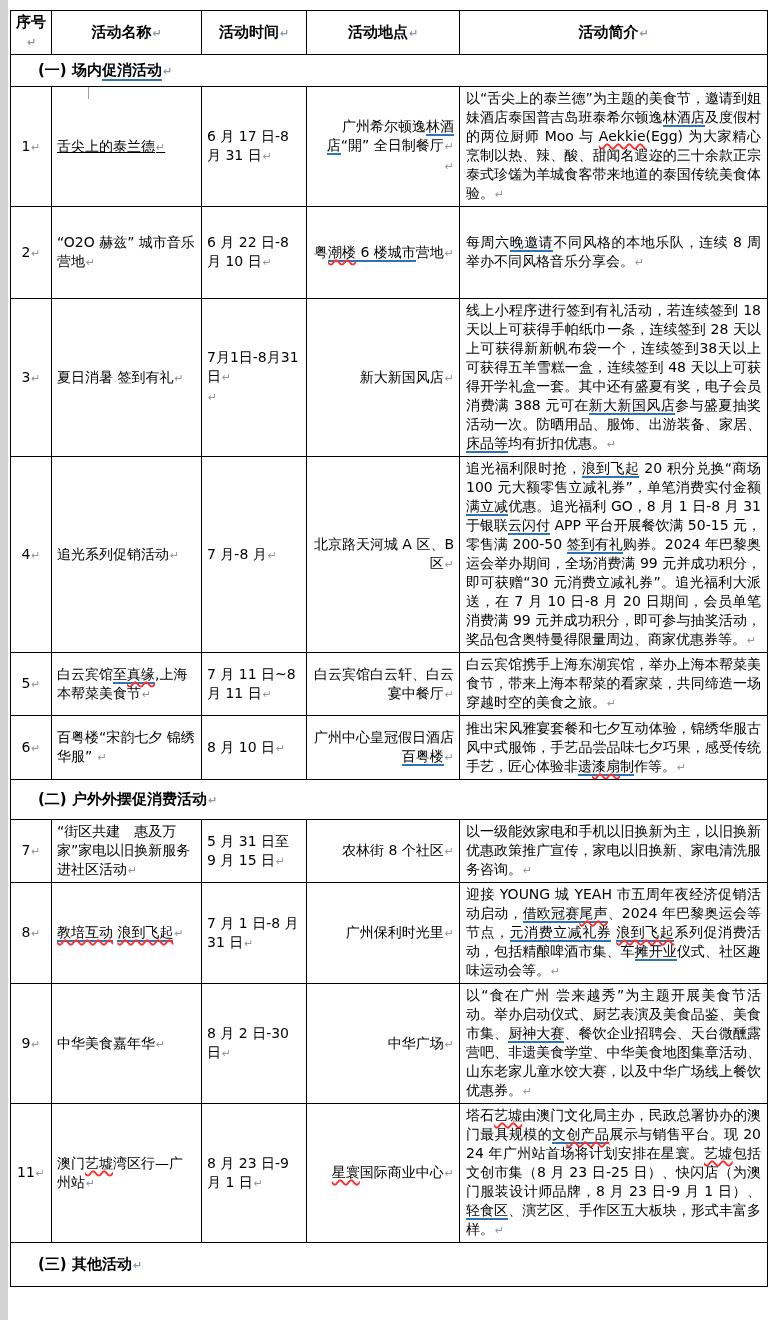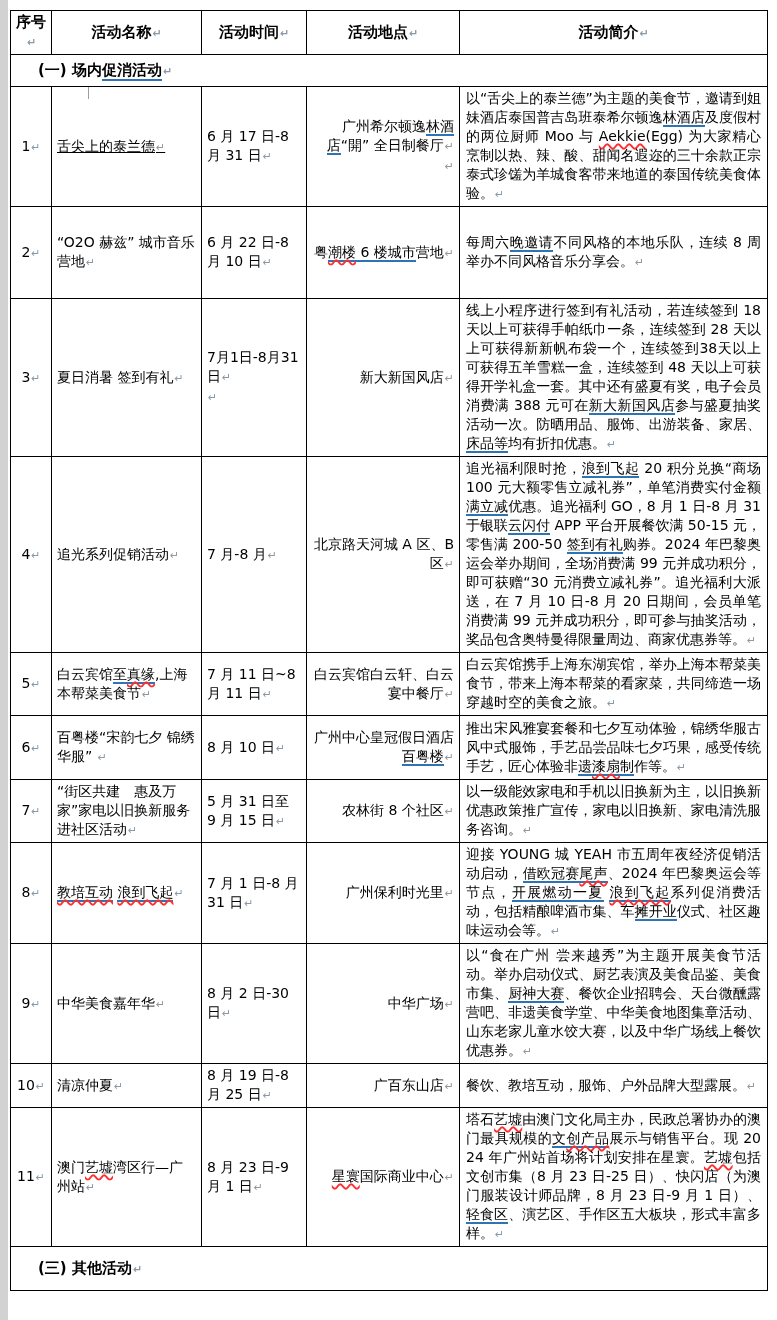--- a/index.html
+++ b/index.html
@@ -97,52 +97,48 @@
     </tr>
 
     <tr style="height:64px">
       <td class="c-no">6<m>↵</m></td>
       <td class="c-name">百粤楼“宋韵七夕 锦绣华服” <m>↵</m></td>
       <td class="c-time">8 月 10 日<m>↵</m></td>
       <td class="c-loc">广州中心皇冠假日酒店<u>百粤楼</u><m>↵</m></td>
       <td class="c-intro">推出宋风雅宴套餐和七夕互动体验，锦绣华服古风中式服饰，手艺品尝品味七夕巧果，感受传统手艺，匠心体验非<u>遗<r>漆扇</r>制</u>作等。<m>↵</m></td>
     </tr>
 
+    <tr class="section-row" style="height:40px">
+      <td colspan="5">(二) 户外外摆促消费活动<m>↵</m></td>
+    </tr>
 
     <tr style="height:56px">
       <td class="c-no">7<m>↵</m></td>
       <td class="c-name">“街区共建　惠及万家”家电以旧换新服务进社区活动<m>↵</m></td>
       <td class="c-time">5 月 31 日至 9 月 15 日<m>↵</m></td>
       <td class="c-loc">农林街 8 个社区<m>↵</m></td>
       <td class="c-intro">以一级能效家电和手机以旧换新为主，以旧换新优惠政策推广宣传，家电以旧换新、家电清洗服务咨询。<m>↵</m></td>
     </tr>
 
     <tr style="height:78px">
       <td class="c-no">8<m>↵</m></td>
       <td class="c-name"><u><r>教培互动</r></u> <u><r>浪到飞起</r></u><m>↵</m></td>
       <td class="c-time">7 月 1 日-8 月 31 日<m>↵</m></td>
       <td class="c-loc">广州保利时光里<m>↵</m></td>
-      <td class="c-intro">迎接 YOUNG 城 YEAH 市五周年夜经济促销活动启动，<u>借欧冠赛<r>尾声</r></u>、2024 年巴黎奥运会等节点，<u>开展燃动一夏</u> <u><r>浪到飞起</r></u>系列促消费活动，包括精酿啤酒市集、车<u>摊开业</u>仪式、社区趣味运动会等。<m>↵</m></td>
+      <td class="c-intro">迎接 YOUNG 城 YEAH 市五周年夜经济促销活动启动，<u>借欧冠赛<r>尾声</r></u>、2024 年巴黎奥运会等节点，<u>元消费立减礼券</u> <u><r>浪到飞起</r></u>系列促消费活动，包括精酿啤酒市集、车<u>摊开业</u>仪式、社区趣味运动会等。<m>↵</m></td>
     </tr>
 
     <tr style="height:100px">
       <td class="c-no">9<m>↵</m></td>
       <td class="c-name">中华美食嘉年华<m>↵</m></td>
       <td class="c-time">8 月 2 日-30 日<m>↵</m></td>
       <td class="c-loc">中华广场<m>↵</m></td>
       <td class="c-intro">以“食在广州 尝来越秀”为主题开展美食节活动。举办启动仪式、厨艺表演及美食品鉴、美食市集、<u>厨神大赛</u>、餐饮企业招聘会、天台微醺露营吧、非遗美食学堂、中华美食地图集章活动、山东老家儿童水饺大赛，以及中华广场线上餐饮优惠券。<m>↵</m></td>
     </tr>
 
-    <tr style="height:38px">
-      <td class="c-no">10<m>↵</m></td>
-      <td class="c-name">清凉仲夏<m>↵</m></td>
-      <td class="c-time">8 月 19 日-8 月 25 日<m>↵</m></td>
-      <td class="c-loc">广百东山店<m>↵</m></td>
-      <td class="c-intro">餐饮、教培互动，服饰、户外品牌大型露展。<m>↵</m></td>
-    </tr>
 
     <tr style="height:114px">
       <td class="c-no">11<m>↵</m></td>
       <td class="c-name">澳门<r>艺墟</r>湾区行—广州站<m>↵</m></td>
       <td class="c-time">8 月 23 日-9 月 1 日<m>↵</m></td>
       <td class="c-loc"><r>星寰</r>国际商业中心<m>↵</m></td>
       <td class="c-intro">塔石<r>艺墟</r>由澳门文化局主办，民政总署协办的澳门最具规模的<u>文<r>创产品</r></u>展示与销售平台。现 2024 年广州站首场将计划安排在星寰。<r>艺墟</r>包括文创市集（8 月 23 日-25 日）、快闪店（为澳门服装设计师品牌，8 月 23 日-9 月 1 日）、<u>轻食区</u>、演艺区、手作区五大板块，形式丰富多样。<m>↵</m></td>
     </tr>
 
     <tr class="section-row" style="height:44px">

